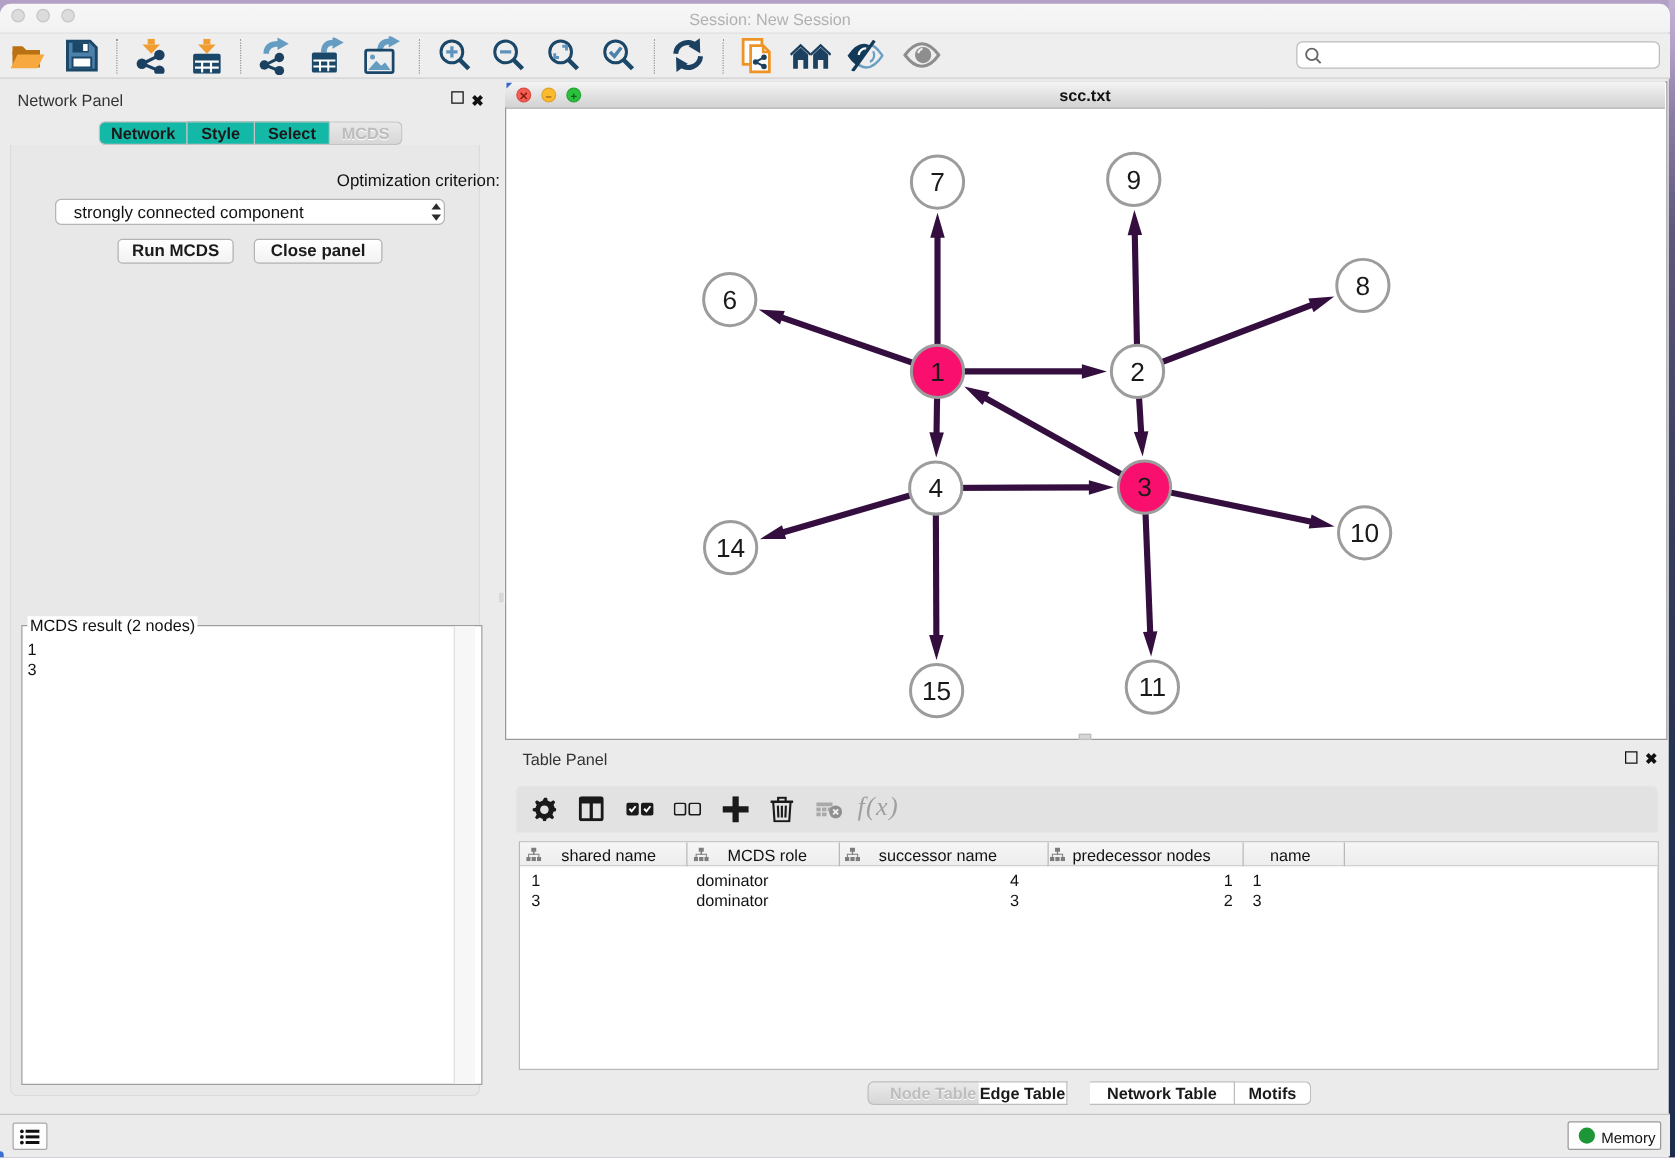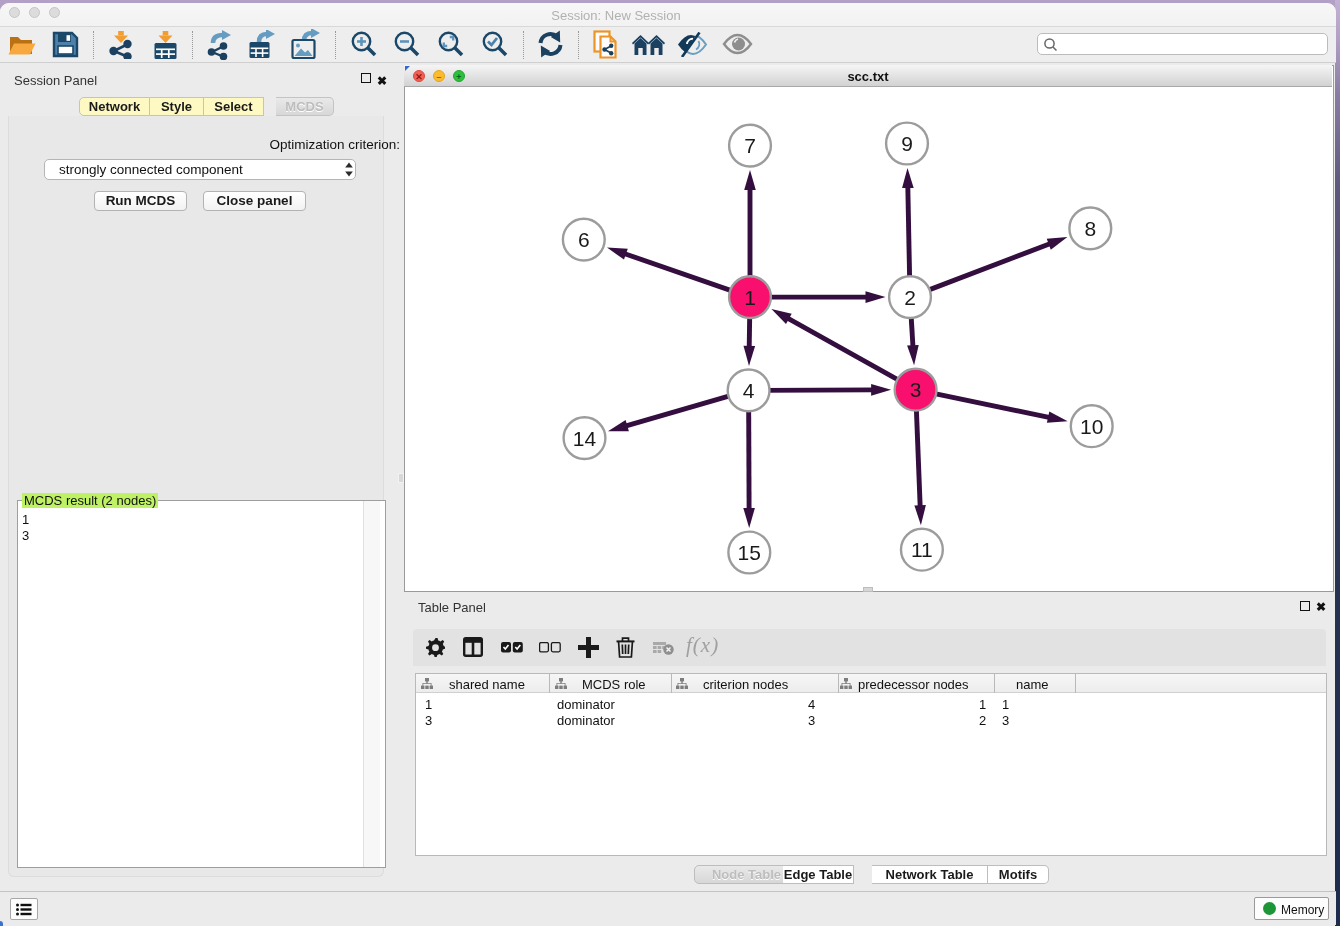--- a/index.html
+++ b/index.html
@@ -13,32 +13,32 @@
   background:linear-gradient(#f7f7f7,#f2f2f2); border-bottom:1px solid #d8d8d8; }
 .tl { top:7px; width:11px; height:11px; border-radius:50%; background:#dcdcdc; border:1px solid #c6c6c6; }
 #wintitle { top:8px; left:0; width:1232px; text-align:center; font-size:13px; color:#b1b1b1; }
 #toolbar { left:0; top:27px; width:1336px; height:36px; background:#eeeeee; border-bottom:1px solid #cfcfcf; }
 .tsep { top:31px; width:1px; height:28px; border-left:1px dotted #999; }
 #searchbox { left:1037px; top:33px; width:291px; height:22px; background:#fff; border:1px solid #bcbcbc; border-radius:5px; }
 
 
 #cp-title { left:14px; top:73px; font-size:13px; color:#333; }
 .cticon { top:74px; font-weight:bold; color:#111; font-size:12px; }
-.tab { position:absolute; top:97px; height:19px; background:#fef9c3; border:1px solid #c3c3c3; border-left:none;
+.tab { position:absolute; top:97px; height:19px; background:#14b8a6; border:1px solid #c3c3c3; border-left:none;
   font-size:13px; font-weight:bold; color:#1a1a1a; text-align:center; line-height:18px; }
 .tab.first { border-left:1px solid #c3c3c3; border-radius:5px 0 0 5px; }
 .tab.sel { background:linear-gradient(#e9e9e9,#d7d7d7); color:#bdbdbd; text-shadow:0 1px 0 #fff; border-radius:0 5px 5px 0; }
 #cp-body { left:8px; top:116px; width:376px; height:761px; background:#e8e8e8; border:1px solid #dcdcdc; border-top:none; border-radius:0 0 6px 6px; }
 #optlabel { left:0px; top:137px; width:400px; text-align:right; font-size:13.5px; color:#111; }
 #optsel { left:44px; top:159px; width:312px; height:21px; background:#fff; border:1px solid #b5b5b5; border-radius:5px;
   font-size:13.5px; color:#111; line-height:19px; padding-left:14px; }
 .btn { position:absolute; height:20px; background:linear-gradient(#ffffff,#f2f2f2); border:1px solid #b3b3b3; border-radius:4px;
   font-size:13.5px; font-weight:bold; color:#1a1a1a; text-align:center; line-height:18px; }
 #mcdsbox { left:17px; top:500px; width:369px; height:368px; background:#fff; border:1px solid #9e9e9e; }
-#mcdslegend { left:22px; top:493px; font-size:13px; color:#111; background:#bef264; padding:0 2px; }
+#mcdslegend { left:22px; top:493px; font-size:13px; color:#111; background:#ffffff; padding:0 2px; }
 #mcdstrack { left:363px; top:501px; width:17px; height:366px; background:#f7f7f7; border-left:1px solid #e0e0e0; }
 .mcdsitem { left:22px; font-size:13px; color:#111; }
 
 
 #netwin { left:404px; top:65px; width:930px; height:527px; background:#fff; border:1px solid #9a9a9a; }
 #nettitle { left:404px; top:65px; width:928px; height:22px;
   background:linear-gradient(#f5f5f5,#d2d2d2); border-bottom:1px solid #a8a8a8; }
 #netname { left:404px; top:69px; width:928px; text-align:center; font-size:13px; font-weight:bold; color:#111; }
 .mtl { top:70px; width:12px; height:12px; border-radius:50%; font-size:9px; line-height:12px; text-align:center; font-weight:bold; }
 #grip { left:863px; top:587px; width:10px; height:5px; background:#d6d6d6; border:1px solid #bdbdbd; }
@@ -226,27 +226,27 @@
   <path d="M19,17.5 A6,6 0 0 0 21.5,9" fill="none" stroke="#6a9fc4" stroke-width="1.8"></path>
  </g>
  <line x1="22.5" y1="0.5" x2="5" y2="25" stroke="#123a58" stroke-width="2.6"></line>
 </svg>
 <svg class="abs" style="left:722px;top:33px;" width="31" height="22" viewBox="0 0 31 22">
  <path d="M2,11 Q8.5,2 15.5,2 Q22.5,2 29,11 Q22.5,20 15.5,20 Q8.5,20 2,11 Z" fill="none" stroke="#8e8e8e" stroke-width="2.4"></path>
  <circle cx="16.5" cy="11" r="6.5" fill="#8e8e8e"></circle>
  <path d="M12.5,9.5 A5,5 0 0 1 16,6" fill="none" stroke="#eee" stroke-width="1.7"></path>
 </svg>
 
-<div class="abs" id="cp-title">Session Panel</div>
+<div class="abs" id="cp-title">Network Panel</div>
 <div class="abs cticon" style="left:361px; top:73px; width:10px; height:10px; border:1.2px solid #111;"></div>
 <div class="abs cticon" style="left:377px;">✖</div>
 <div class="abs tab first" style="left:79px; width:71px;">Network</div>
 <div class="abs tab" style="left:150px; width:54px;">Style</div>
 <div class="abs tab" style="left:204px; width:60px;">Select</div>
-<div class="abs tab sel" style="left:276px; width:58px;">MCDS</div>
+<div class="abs tab sel" style="left:264px; width:58px;">MCDS</div>
 <div class="abs" id="cp-body"></div>
 <div class="abs" id="optlabel">Optimization criterion:</div>
 <div class="abs" id="optsel">strongly connected component</div>
 <svg class="abs" style="left:344px;top:162px;" width="10" height="15" viewBox="0 0 10 15">
  <polygon points="5,0.5 8.8,5.5 1.2,5.5" fill="#2b2b2b"></polygon>
  <polygon points="5,14.5 8.8,9.5 1.2,9.5" fill="#2b2b2b"></polygon>
 </svg>
 <div class="abs btn" style="left:94px; top:191px; width:93px;">Run MCDS</div>
 <div class="abs btn" style="left:203px; top:191px; width:103px;">Close panel</div>
 <div class="abs" id="mcdsbox"></div>
@@ -418,21 +418,21 @@
 </svg>
 <div class="abs" id="tptable"></div>
 <div class="abs" id="thead"></div>
 <div class="abs thsep" style="left:549px; top:674px;"></div>
 <div class="abs thsep" style="left:671px; top:674px;"></div>
 <div class="abs thsep" style="left:838px; top:674px;"></div>
 <div class="abs thsep" style="left:994px; top:674px;"></div>
 <div class="abs thsep" style="left:1075px; top:674px;"></div>
 <div class="abs th" style="left:449px;">shared name</div>
 <div class="abs th" style="left:582px;">MCDS role</div>
-<div class="abs th" style="left:703px;">criterion nodes</div>
+<div class="abs th" style="left:703px;">successor name</div>
 <div class="abs th" style="left:858px;">predecessor nodes</div>
 <div class="abs th" style="left:1016px;">name</div>
 <div class="abs td" style="left:425px; top:697px;">1</div>
 <div class="abs td" style="left:557px; top:697px;">dominator</div>
 <div class="abs td" style="left:808px; top:697px;">4</div>
 <div class="abs td" style="left:979px; top:697px;">1</div>
 <div class="abs td" style="left:1002px; top:697px;">1</div>
 <div class="abs td" style="left:425px; top:713px;">3</div>
 <div class="abs td" style="left:557px; top:713px;">dominator</div>
 <div class="abs td" style="left:808px; top:713px;">3</div>

